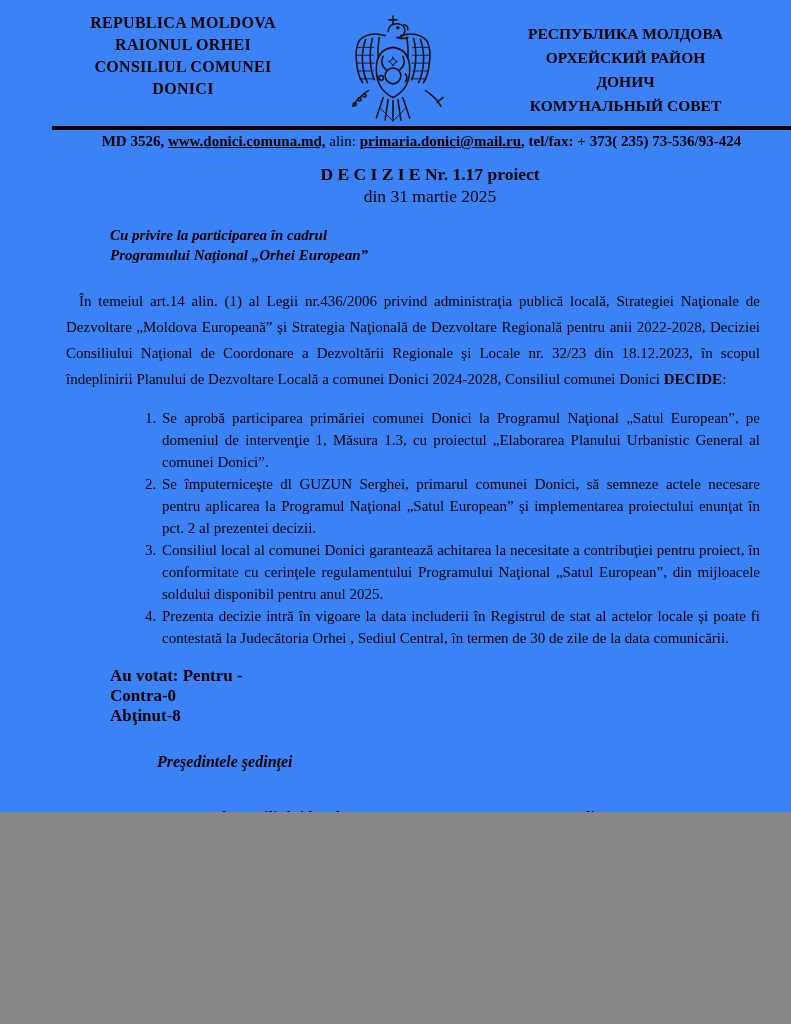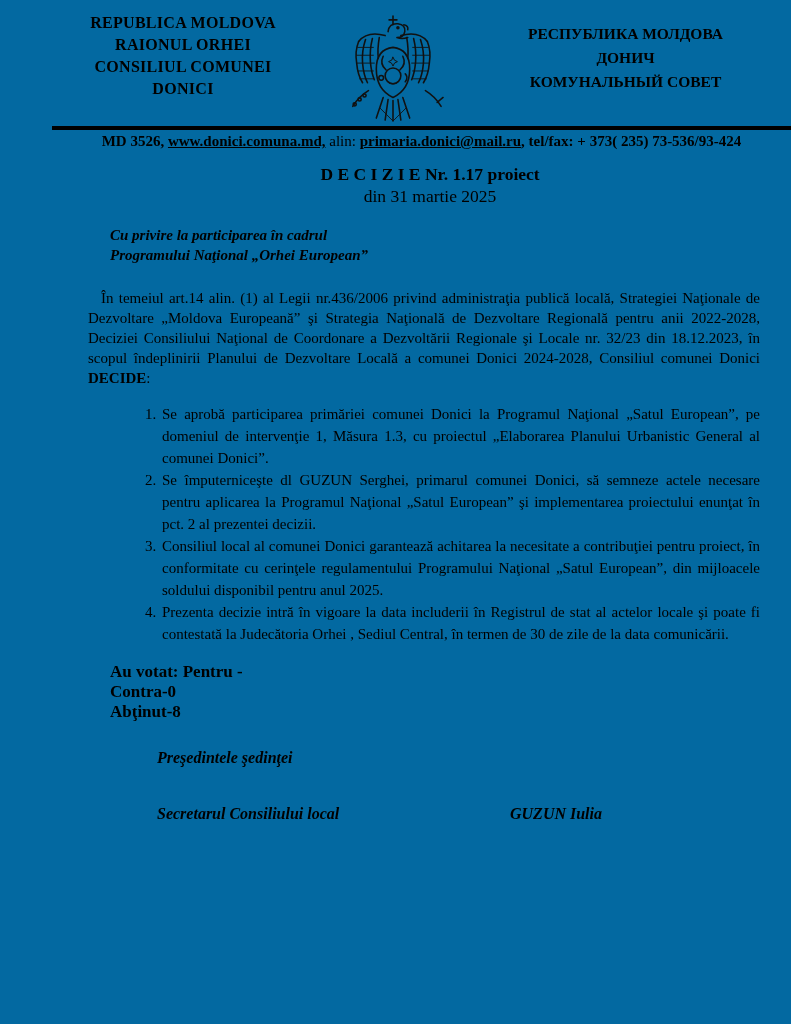--- a/index.html
+++ b/index.html
@@ -1,38 +1,38 @@
 <!DOCTYPE html>
 <html><head>
 <meta charset="utf-8">
 <style>
   * { margin:0; padding:0; box-sizing:border-box; }
   html,body { background:#888; }
   .page {
-    width:791px; height:1024px; margin:0 auto; background:#0369a1;
+    width:791px; height:812px; margin:0 auto; background:#3b82f6;
     font-family:"Liberation Serif","DejaVu Serif",serif; color:#000;
     position:relative; overflow:hidden;
   }
   
   .header { display:flex; align-items:flex-start; padding:12px 18px 0 58px; height:122px; }
   .org-left { width:250px; text-align:center; font-weight:bold; font-size:16px; line-height:22px; letter-spacing:.3px; }
   .emblem-wrap { width:170px; display:flex; justify-content:center; padding-top:2px; }
   .org-right { flex:1; text-align:center; font-weight:bold; font-size:15.5px; line-height:24px; padding-top:10px; }
   .rule { height:4px; background:#000; margin:4px 0 0 52px; }
   .contact { margin-left:52px; text-align:center; font-size:15px; font-weight:bold; padding-top:3px; white-space:nowrap; }
   .contact .plain { font-weight:normal; }
   .contact .u { text-decoration:underline; }
   
   .title-block { margin:14px 31px 0 100px; text-align:center; }
   .title-main { font-size:17.5px; font-weight:bold; }
   .title-sub  { font-size:17.5px; line-height:23px; }
   
   .subject { margin:17px 31px 0 110px; font-weight:bold; font-style:italic; font-size:15px; line-height:20px; }
   
-  .preamble { margin:23px 31px 0 88px; font-size:15px; line-height:20px; text-align:justify; text-indent:13px; }
+  .preamble { margin:23px 31px 0 66px; font-size:15px; line-height:26px; text-align:justify; text-indent:13px; }
   .preamble b { font-weight:bold; }
   ol.decisions { margin:15px 31px 0 100px; padding-left:60px; }
   ol.decisions li { font-size:15px; line-height:22px; text-align:justify; padding-left:2px; }
   
   .vote { display:flex; margin:17px 31px 0 110px; font-size:17px; font-weight:bold;flex-direction:column; }
   .vote .c1 { width:195px; } .vote .c2 { width:155px; }
   
   .sig-president { margin:27px 31px 0 157px; font-size:16px; font-weight:bold; font-style:italic; }
   .sig-secretary { display:flex; margin:38px 31px 0 157px; font-size:16px; font-weight:bold; font-style:italic; }
   .sig-secretary .c1 { width:353px; }
@@ -87,20 +87,21 @@
         <path d="M67.5 61 q3.5 3.5 0 8"></path>
         <path d="M51 70 q4 3 8 0" stroke-width="0.9"></path>
 
         <path d="M45 85 l-7 21 M50 87 l-3 21 M55 88 v21 M60 87 l3 21 M65 85 l7 21"></path>
         <path d="M42 96 l13 13 l13 -13" stroke-width="0.9"></path>
       </svg>
     </div>
 
     <div class="org-right">
       <div>РЕСПУБЛИКА МОЛДОВА</div>
+      <div>ОРХЕЙСКИЙ РАЙОН</div>
       <div>ДОНИЧ</div>
       <div>КОМУНАЛЬНЫЙ СОВЕТ</div>
     </div>
   </div>
 
   <div class="rule"></div>
 
   <div class="contact"><span>MD 3526, </span><span class="u">www.donici.comuna.md,</span><span class="plain">  alin: </span><span class="u">primaria.donici@mail.ru</span><span>, tel/fax: + 373( 235) 73-536/93-424</span></div>
 
   <div class="title-block">

